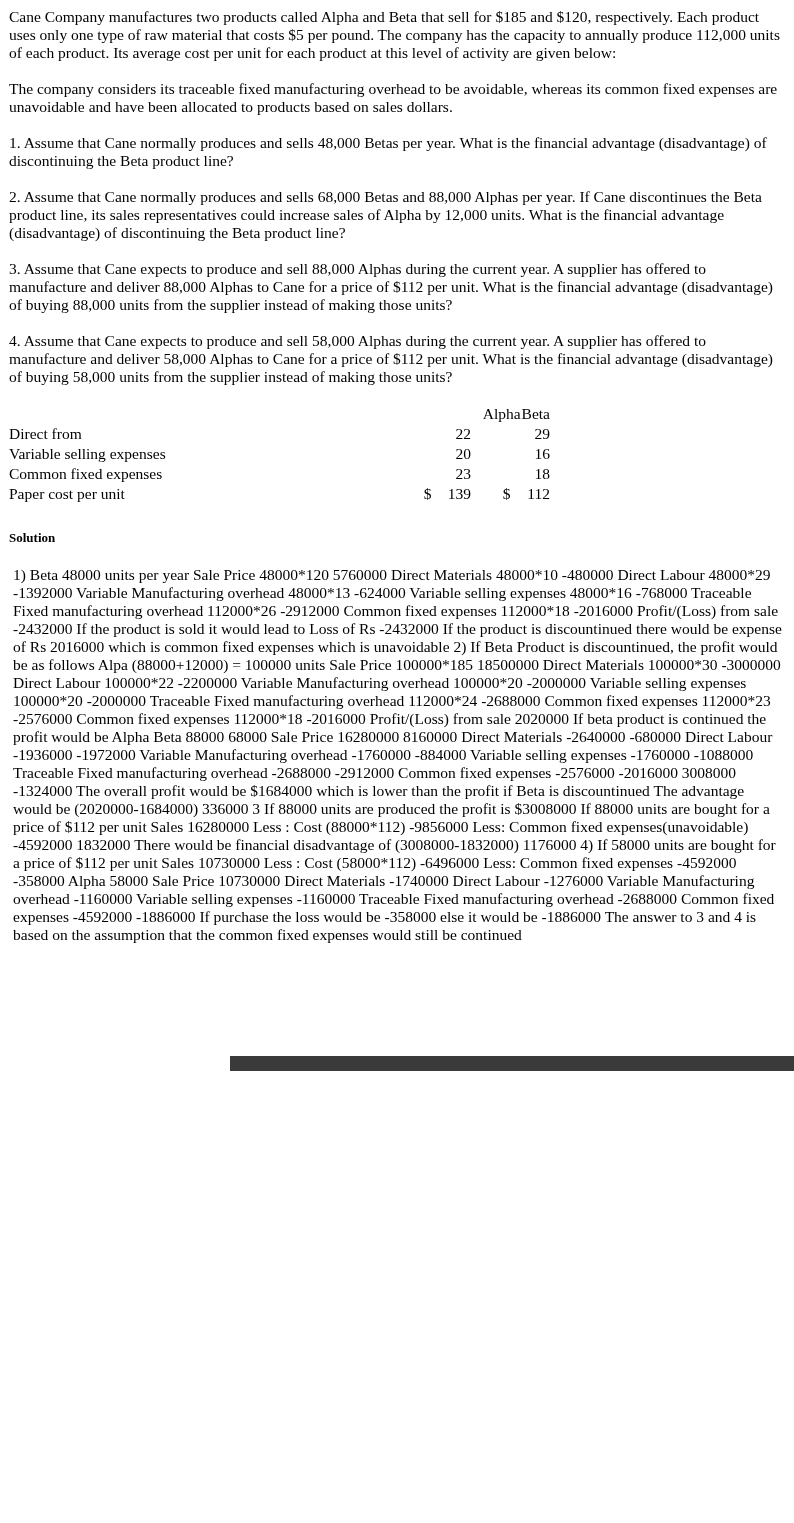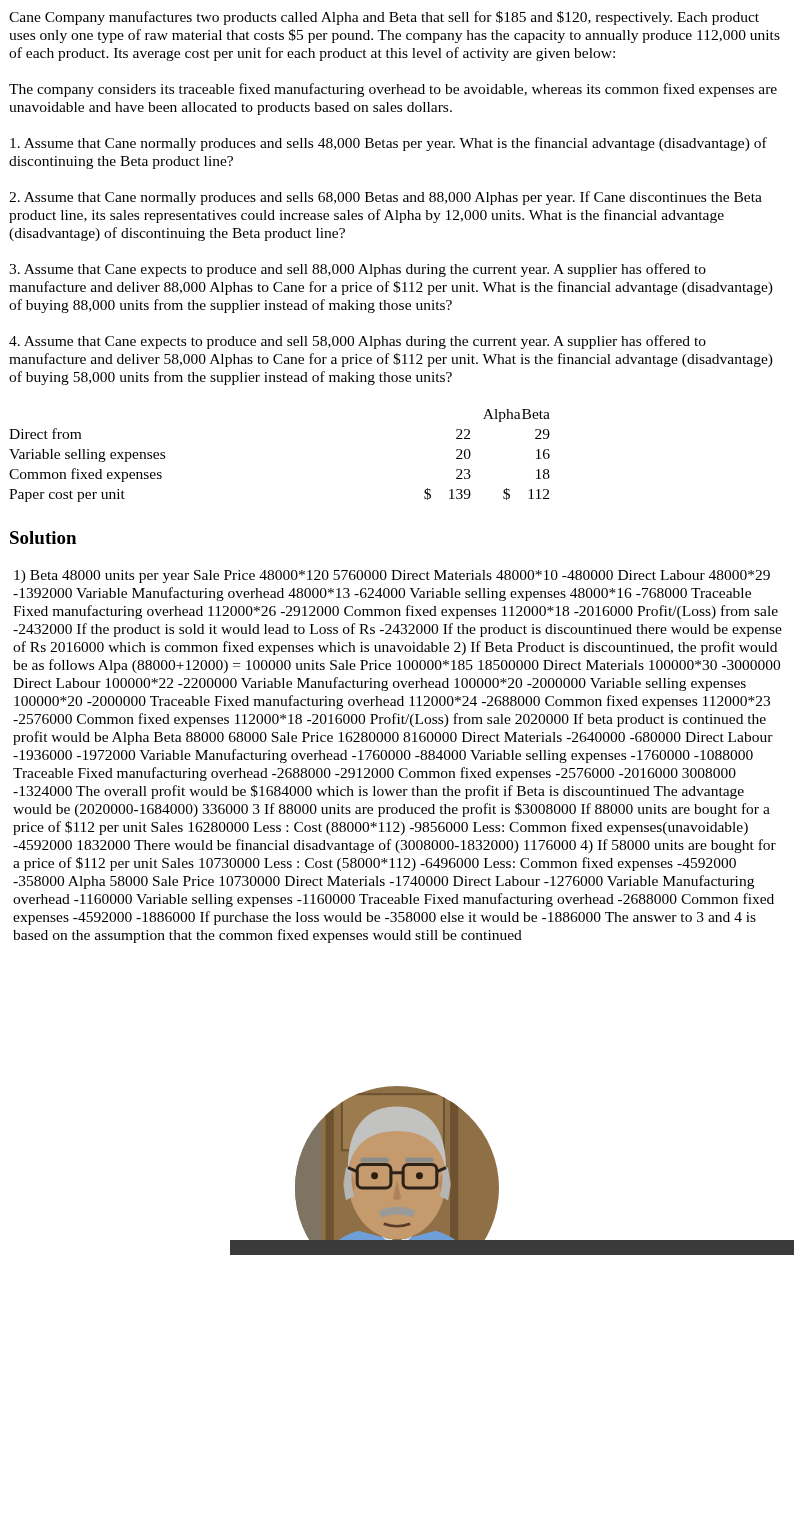--- a/index.html
+++ b/index.html
@@ -1,21 +1,21 @@
 <!DOCTYPE html>
 <html><head>
 <meta charset="utf-8">
 <style>
   * { box-sizing: border-box; }
   html,body { margin:0; padding:0; }
   body { background:#ffffff; }
   .page {
     position: relative;
     width: 794px;
-    height: 1255px;
+    height: 1071px;
     background: #ffffff;
     font-family: "Liberation Serif", serif;
     font-size: 15.5px;
     line-height: 18px;
     color: #000000;
     overflow: hidden;
   }
   .content { padding: 8px 8px 0 9px; }
   .content p { margin: 0 0 18px 0; }
 
@@ -34,21 +34,21 @@
   }
   td.lbl  { width: 383px; text-align: left; }
   td.cur  { width: 46px;  text-align: right; }
   td.val  { width: 40px;  text-align: right; }
   td.cur2 { width: 50px;  text-align: right; }
   td.val2 { width: 22px;  text-align: right; }
   tr.hdr td { text-align: right; }
   tr.hdr .hdr-alpha { margin-right: 1px; }
 
   h3.solution-heading {
-    font-size: 19px;
+    font-size: 13px;
     line-height: 20px;
     margin: 24px 0 18px 0;
     font-weight: bold;
   }
   p.solution-body { margin: 4px; }
 
   .avatar-wrap {
     width: 204px;
     height: 204px;
     margin: 142px auto 0 auto;

